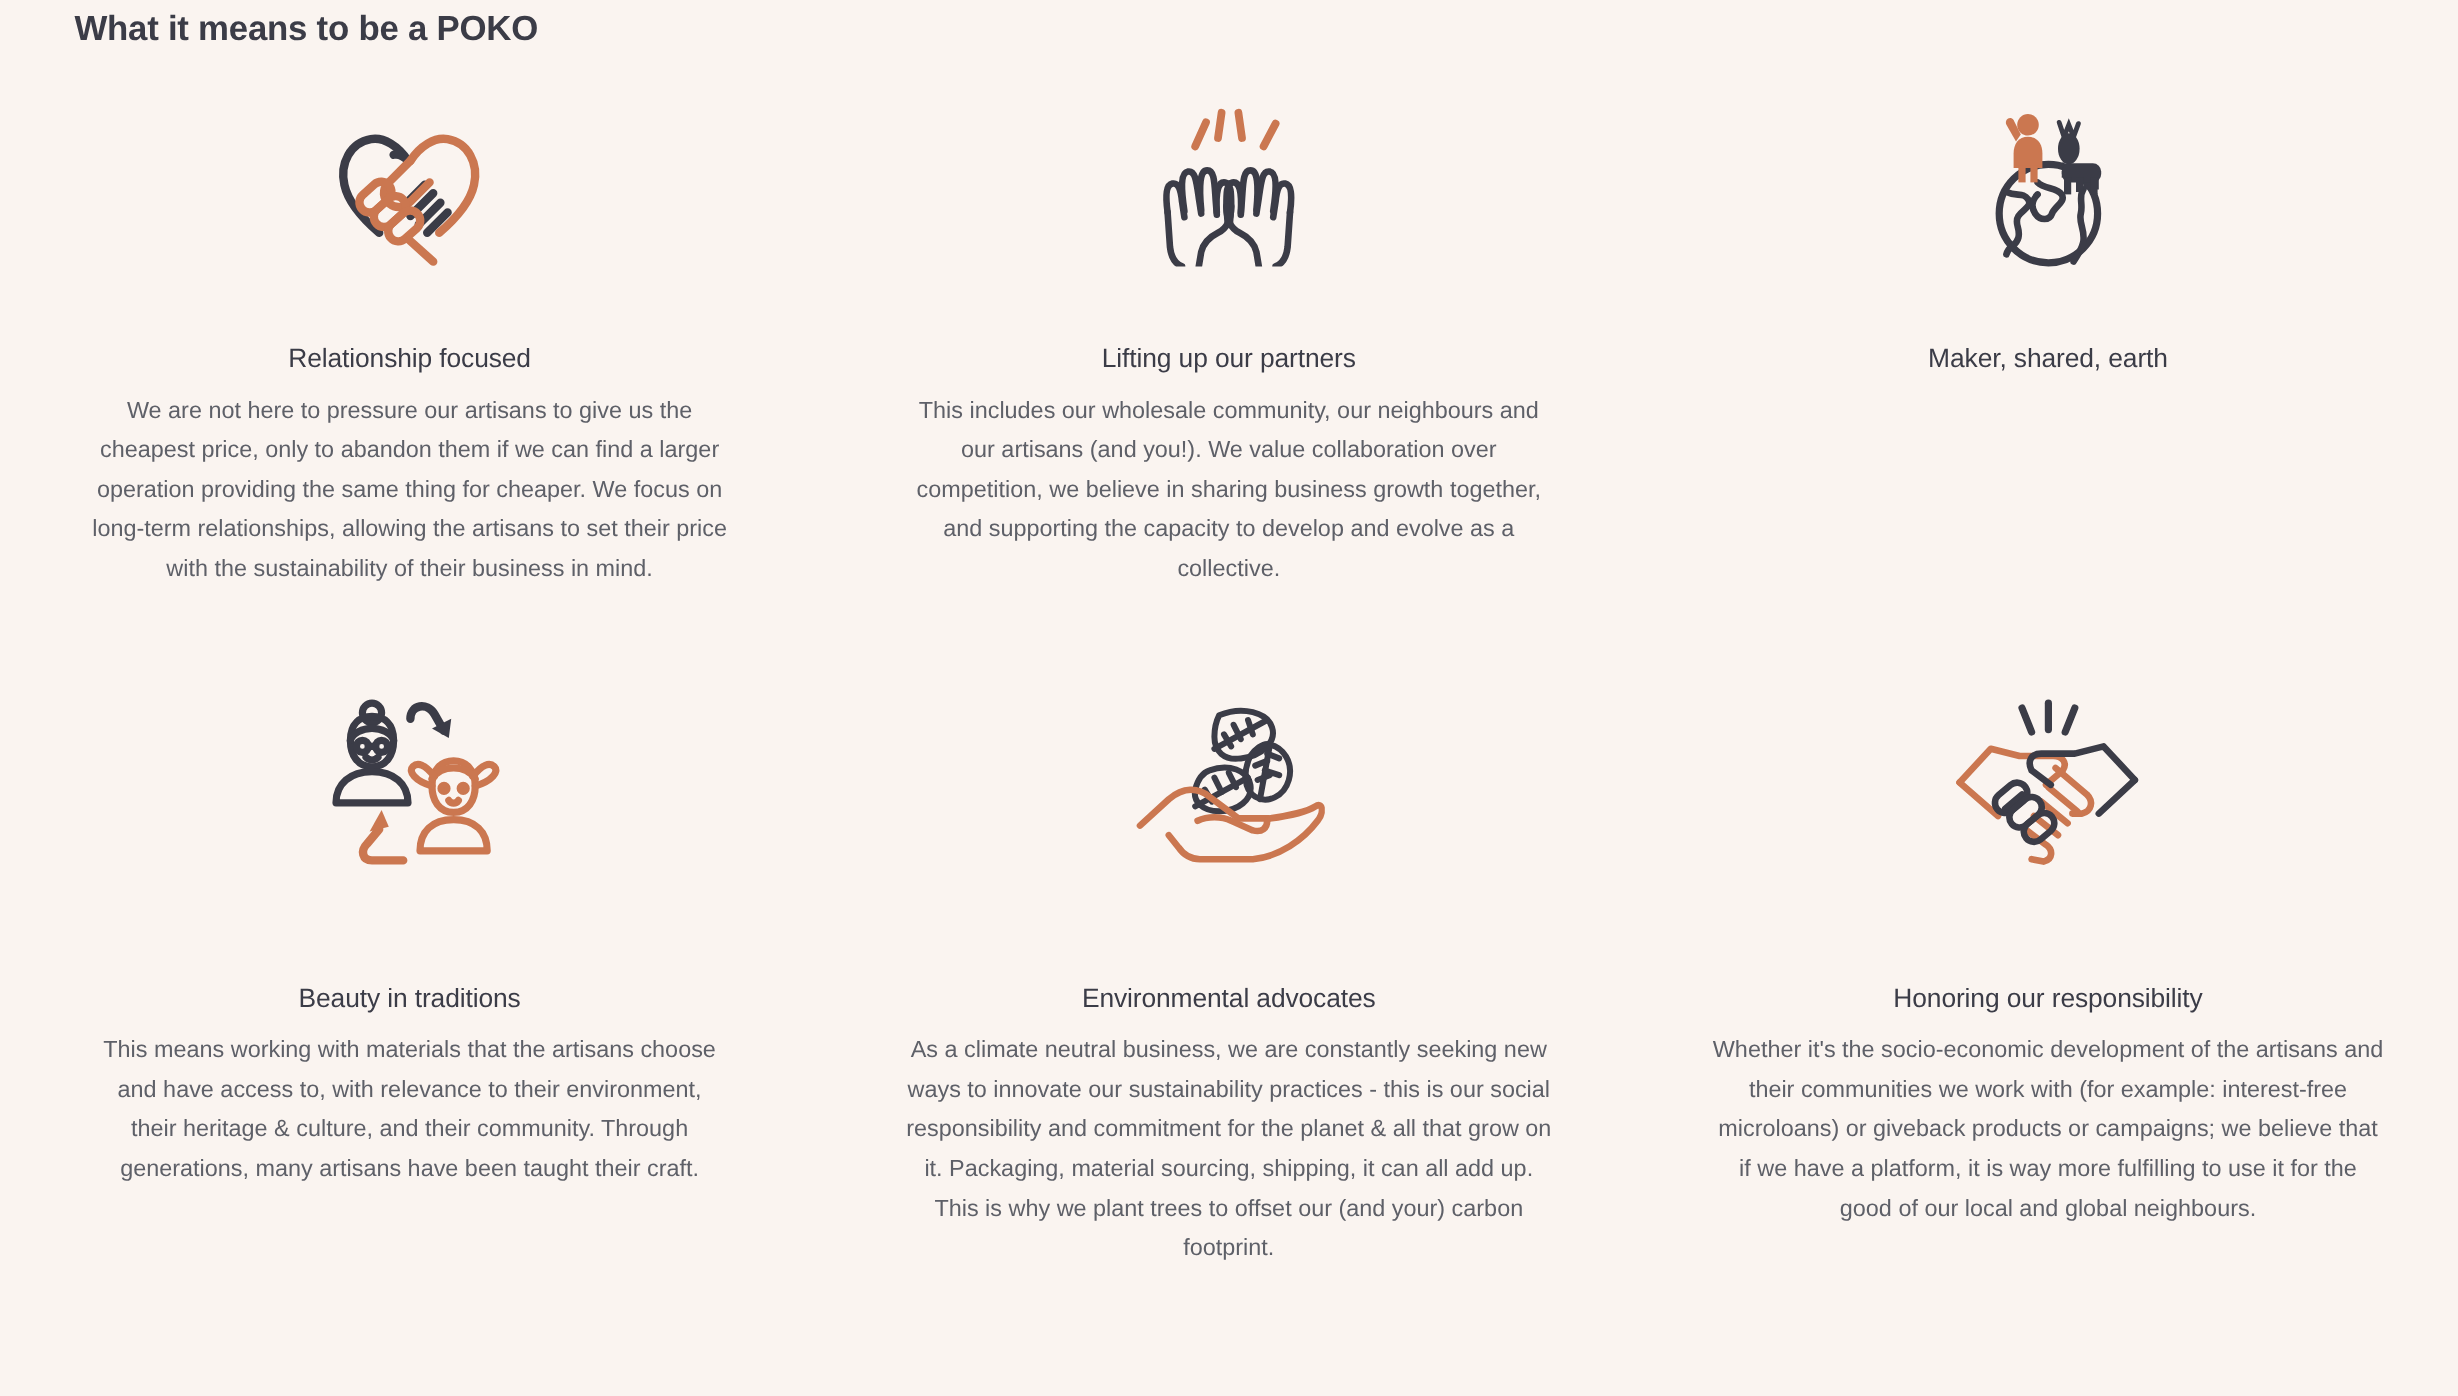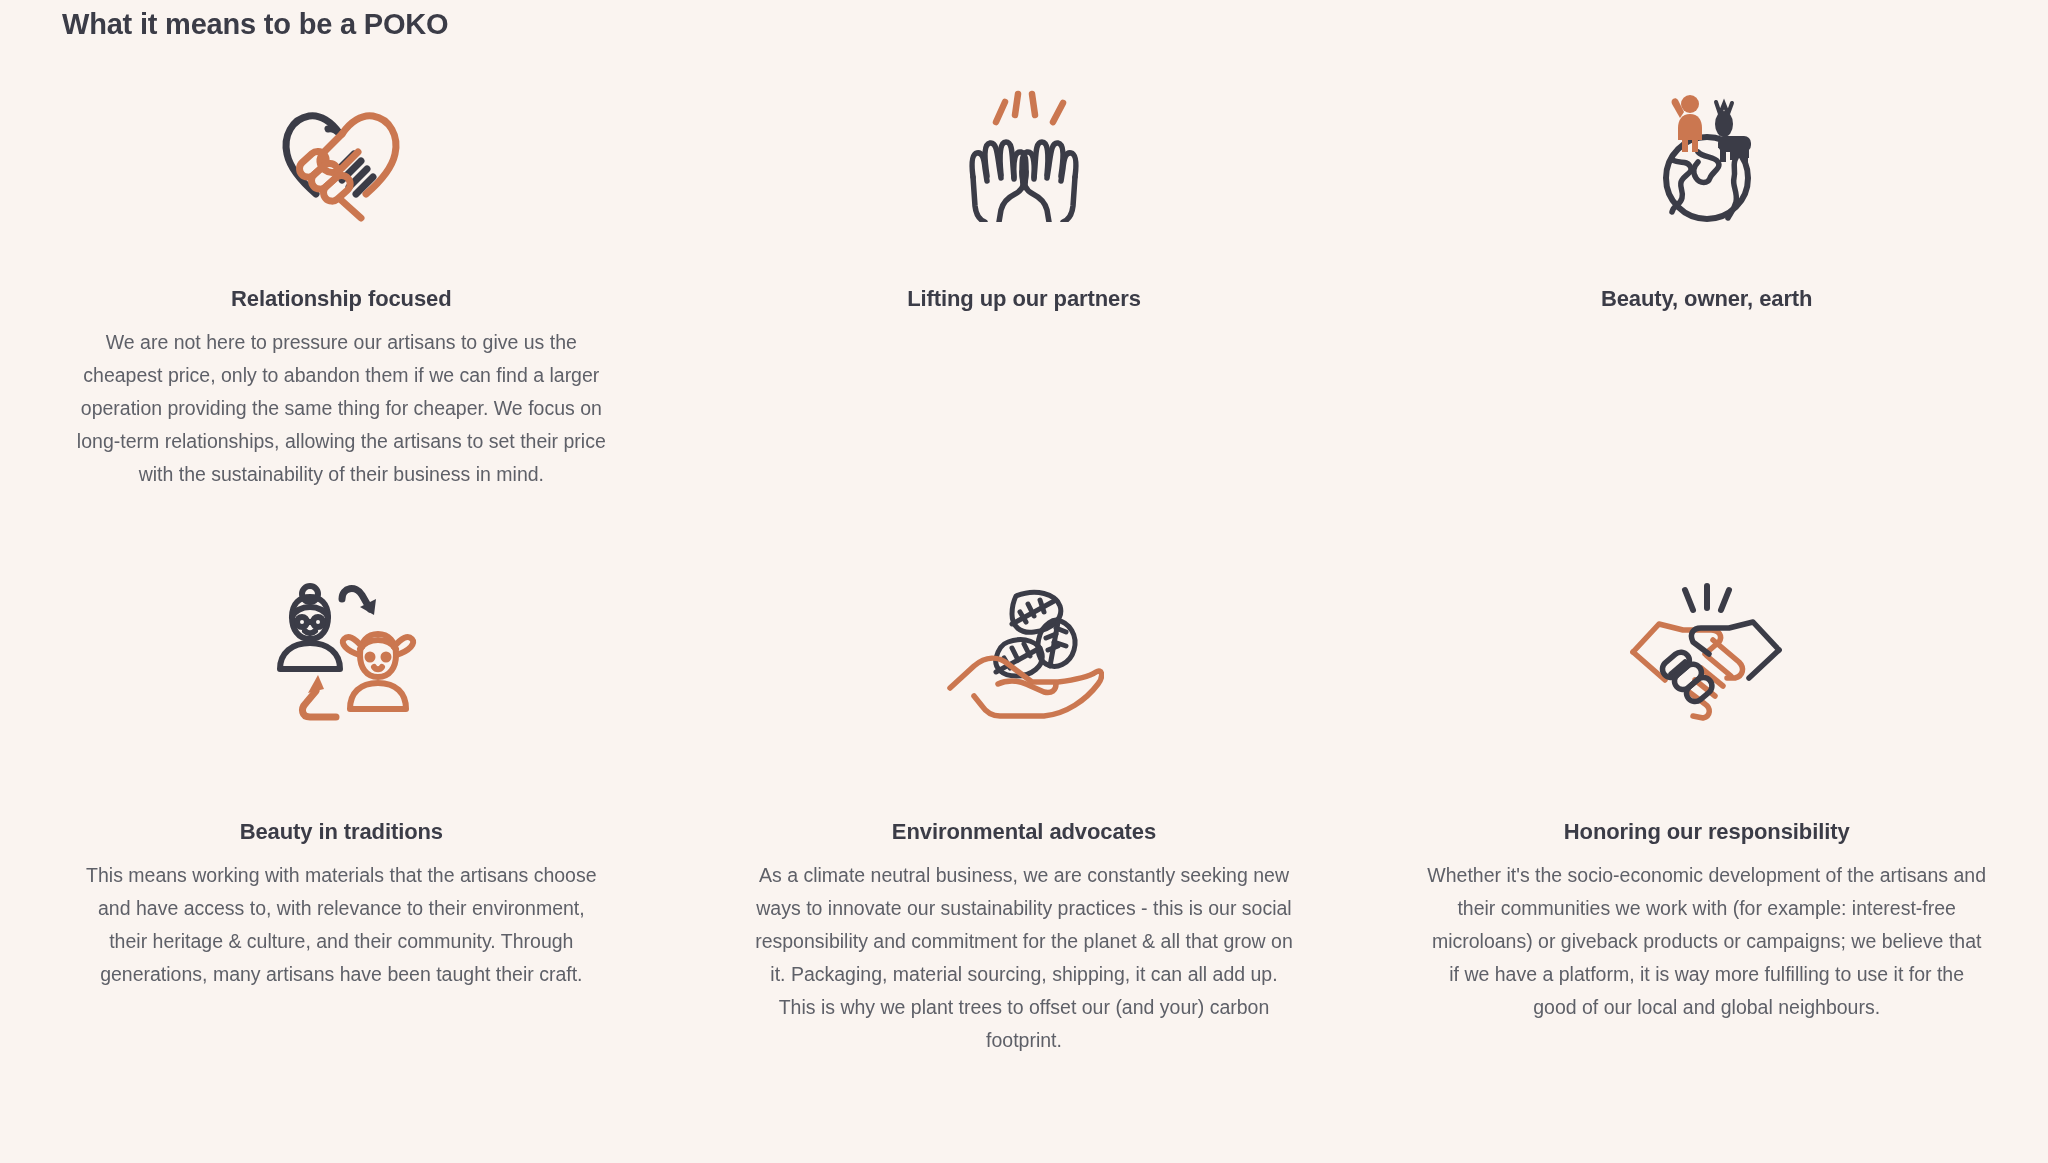--- a/index.html
+++ b/index.html
@@ -46,21 +46,21 @@
   .icon-wrap {
     width: 100%;
     height: 180px;
     display: flex;
     align-items: center;
     justify-content: center;
   }
   .icon-wrap svg { display: block; }
   .card-title {
     font-size: 22px;
-    font-weight: bold;
+    font-weight: normal;
     color: #3b3c47;
     text-align: center;
     margin-top: 44px;
     letter-spacing: -0.1px;
   }
   .card-body {
     font-size: 19.5px;
     line-height: 33px;
     color: #5e6068;
     text-align: center;
@@ -132,20 +132,21 @@
             <path d="M24 95 C22 80 23 72 28 71 C33 70 35 76 36 86 L38 99"></path>
             <path d="M38 94 C35 74 35 62 41 61 C47 60 48 69 50 83 L52 96"></path>
             <path d="M52 93 C50 72 51 60 57 60 C63 60 63 70 64 84 L65 97"></path>
             <path d="M65 95 C64 78 66 69 72 70 C77 71 77 79 77 90 L76 103"></path>
             <path d="M24 95 L26 124 C27 133 31 138 36 140"></path>
             <path d="M77 90 C77 100 74 108 66 112 C60 115 54 120 52 128 L50 140"></path>
           </g>
         </svg>
       </div>
       <div class="card-title">Lifting up our partners</div>
+      <div class="card-body">This includes our wholesale community, our neighbours and our artisans (and you!). We value collaboration over competition, we believe in sharing business growth together, and supporting the capacity to develop and evolve as a collective.</div>
     </div>
 
     <div class="card col-3">
       <div class="icon-wrap">
         <svg width="150" height="145" viewBox="0 0 150 145" fill="none">
 
           <circle cx="75" cy="98" r="41" stroke="#3b3c47" stroke-width="6" fill="none"></circle>
           <path d="M40 80 C49 84 54 80 58 86 C62 92 54 94 50 100 C46 106 52 110 50 118 C48 126 42 124 40 132" stroke="#3b3c47" stroke-width="5.5" fill="none" stroke-linejoin="round" stroke-linecap="round"></path>
           <path d="M66 72 C72 78 82 76 86 82 C90 88 80 92 78 98 C76 104 68 104 64 98 C60 92 62 86 66 82" stroke="#3b3c47" stroke-width="5.5" fill="none" stroke-linejoin="round" stroke-linecap="round"></path>
           <path d="M104 78 C100 84 104 90 102 98 C100 106 106 112 104 122 C102 130 98 134 96 138" stroke="#3b3c47" stroke-width="5.5" fill="none" stroke-linejoin="round" stroke-linecap="round"></path>
@@ -158,21 +159,21 @@
 
           <path d="M84 22 L88 34 L92 24 L96 34 L100 23" stroke="#3b3c47" stroke-width="4" fill="none" stroke-linecap="round"></path>
           <ellipse cx="92" cy="44" rx="9" ry="13" fill="#3b3c47"></ellipse>
           <path d="M88 52 L86 58 L104 58 C112 58 117 62 117 70 L117 78 L104 78 L104 68 L86 68 Z" fill="#3b3c47"></path>
           <rect x="86" y="56" width="33" height="16" rx="7" fill="#3b3c47"></rect>
           <rect x="88" y="68" width="6" height="14" fill="#3b3c47"></rect>
           <rect x="110" y="68" width="6" height="14" fill="#3b3c47"></rect>
           <rect x="98" y="68" width="6" height="12" fill="#3b3c47"></rect>
         </svg>
       </div>
-      <div class="card-title">Beauty, owner, earth</div>
+      <div class="card-title">Maker, shared, earth</div>
     </div>
 
     <div class="card col-1 row-2">
       <div class="icon-wrap">
         <svg width="155" height="150" viewBox="0 0 155 150" fill="none">
 
           <g stroke="#3b3c47" stroke-width="6" fill="none" stroke-linecap="round" stroke-linejoin="round">
             <circle cx="46" cy="17" r="8"></circle>
             <path d="M28 40 C28 26 36 20 46 20 C56 20 64 26 64 40 C64 52 58 62 46 62 C34 62 28 52 28 40 Z"></path>
             <path d="M28 40 C30 34 38 30 46 30 C54 30 62 34 64 40"></path>

